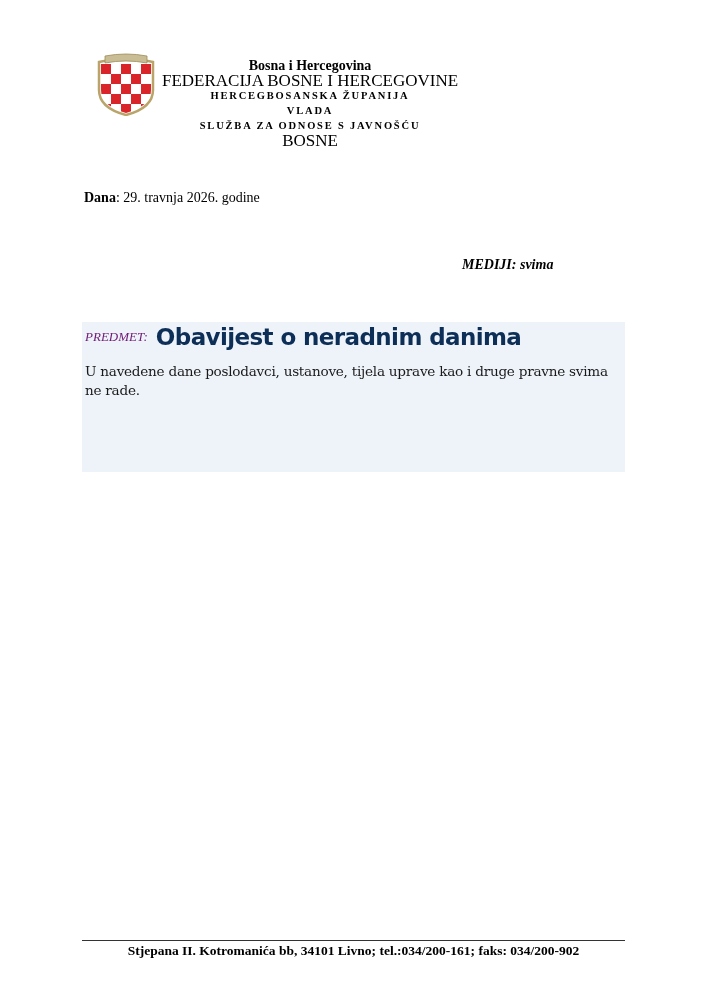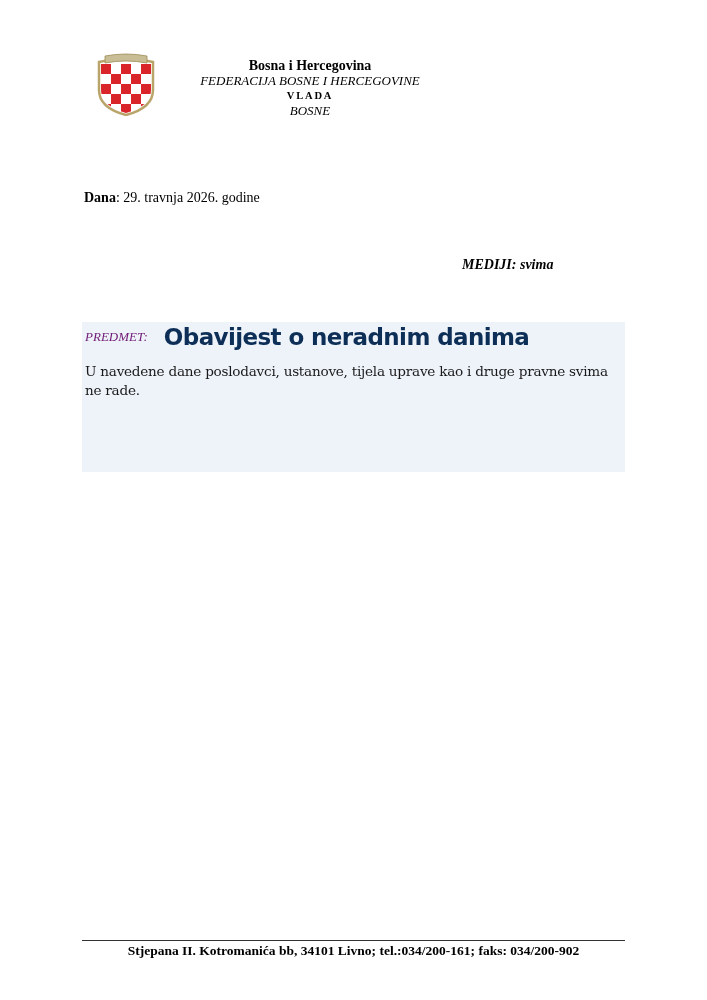--- a/index.html
+++ b/index.html
@@ -1,28 +1,28 @@
 <!DOCTYPE html>
 <html><head>
 <meta charset="utf-8">
 <style>
   html, body { margin:0; padding:0; }
   body { width:707px; height:1000px; background:#ffffff; position:relative; overflow:hidden; font-family:"Liberation Serif", serif; color:#000; }
   .crest { position:absolute; left:95px; top:52px; width:62px; height:64px; }
   .letterhead { position:absolute; left:160px; top:46px; width:300px; text-align:center; line-height:15px;margin-top:12px; }
   .lh1 { font-weight:bold; font-size:14px; }
-  .lh2 { font-size:13px;font-style:italic; }
+  .lh2 { font-size:17px; }
   .lh3 { font-weight:bold; font-size:10.5px; letter-spacing:1.8px; }
   .date { position:absolute; left:84px; top:190px; font-size:14px;text-align:right; }
   .date b { font-weight:bold; }
   .media { position:absolute; left:462px; top:257px; font-size:14px; font-weight:bold;font-style:italic; }
   .notice { position:absolute; left:82px; top:322px; width:543px; height:150px; background:#eef3fa; }
   .subject { position:absolute; left:3px; top:2px; }
   .subject-label { font-family:"Liberation Serif", serif; font-style:italic; font-size:13px; color:#701a75; vertical-align:middle; }
-  .subject-title { font-family:"DejaVu Sans", sans-serif; font-weight:bold; font-size:23px; color:#0d2f57; vertical-align:middle; margin-left:12px; letter-spacing:-0.6px; }
+  .subject-title { font-family:"DejaVu Sans", sans-serif; font-weight:bold; font-size:23px; color:#0d2f57; vertical-align:middle; margin-left:4px; letter-spacing:-0.6px; }
   .body-text { position:absolute; left:3px; top:40px; width:536px; font-family:"DejaVu Serif", serif; font-size:13.6px; line-height:19px; color:#1a1a1a; letter-spacing:-0.25px; }
   .body-text p { margin:0 0 10px 0; }
   .footer-rule { position:absolute; left:82px; top:940px; width:543px; height:0; border-top:1px solid #333; }
   .footer { position:absolute; left:82px; top:943px; width:543px; text-align:center; font-size:13.5px;font-weight:bold; }
 </style>
 </head>
 <body>
 
 <div class="crest">
   <svg width="62" height="64" viewBox="0 0 62 64">
@@ -50,21 +50,23 @@
           <rect x="26" y="52" width="10" height="10"></rect>
           <rect x="46" y="52" width="10" height="10"></rect>
       </g>
     </g>
   </svg>
 </div>
 
 <div class="letterhead">
   <div class="lh1">Bosna i Hercegovina</div>
   <div class="lh2">FEDERACIJA BOSNE I HERCEGOVINE</div>
+  <div class="lh3">HERCEGBOSANSKA ŽUPANIJA</div>
   <div class="lh3">VLADA</div>
+  <div class="lh3">SLUŽBA ZA ODNOSE S JAVNOŠĆU</div>
   <div class="lh2">BOSNE</div>
 </div>
 
 <div class="date">
   <b>Dana</b><span>: 29. travnja 2026. godine</span>
 </div>
 
 <div class="media">MEDIJI: svima</div>
 
 <div class="notice">

